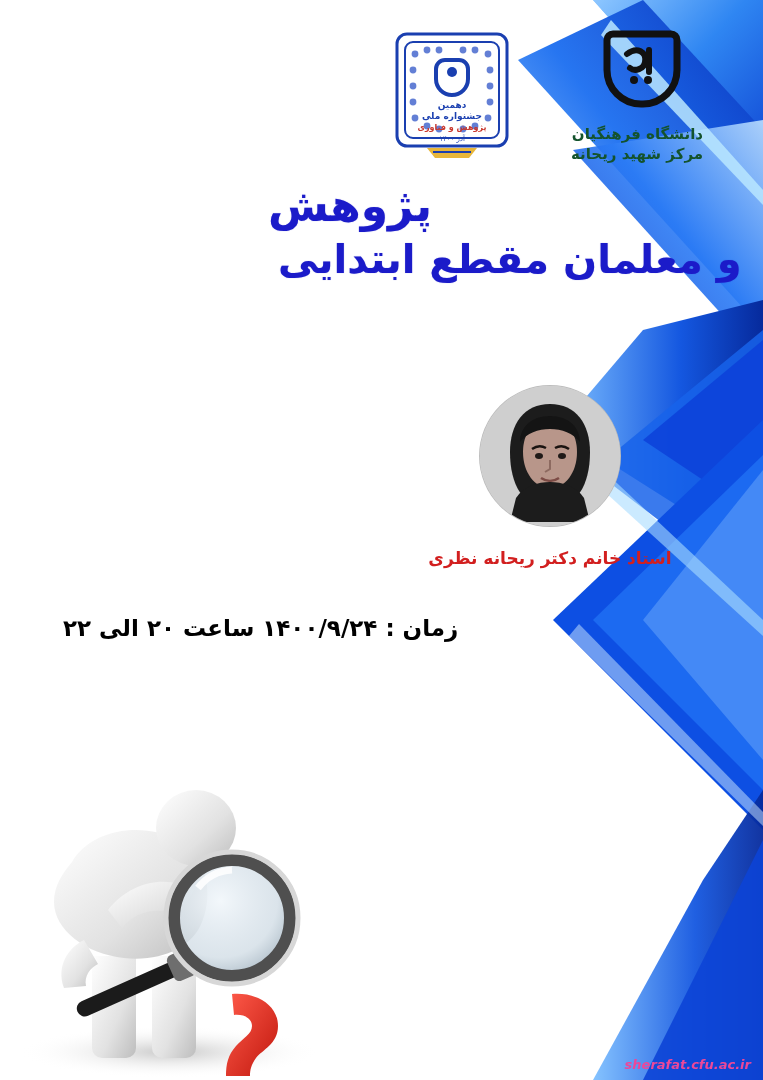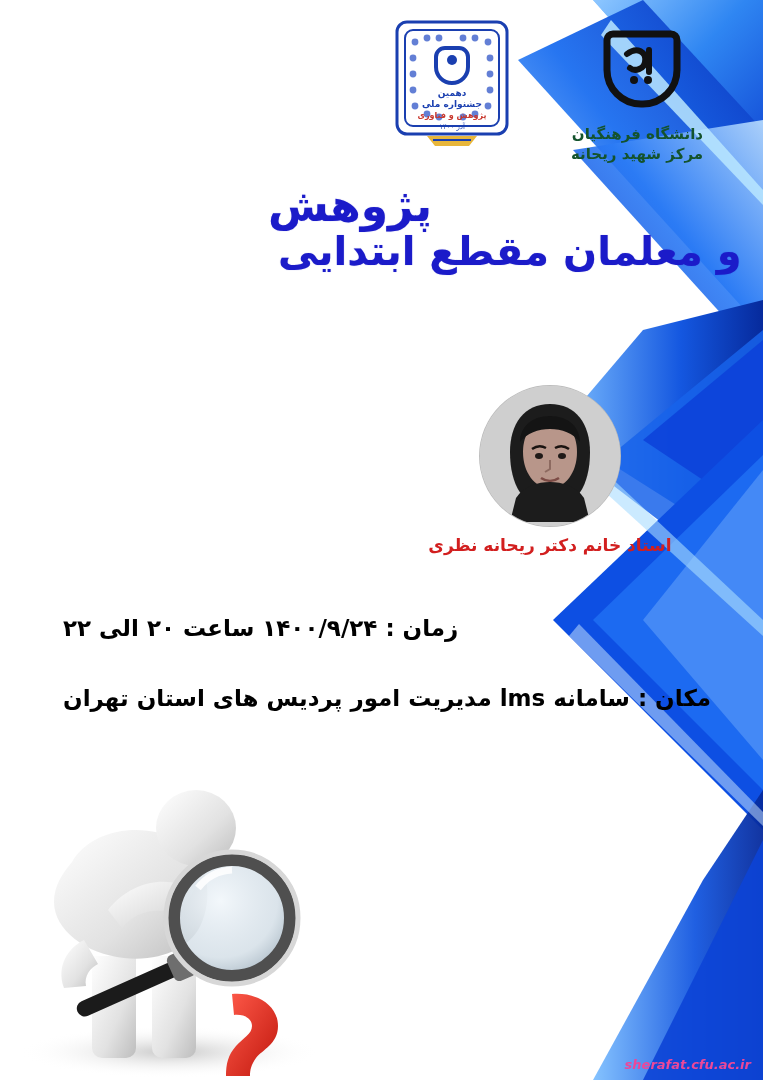--- a/index.html
+++ b/index.html
@@ -55,21 +55,21 @@
   .cfu-caption {
     font-size: 15px;
     font-weight: bold;
     color: #14532d;
     line-height: 1.35;
     white-space: nowrap;
     text-align: right;
   }
   .logo-festival {
     position: absolute;
-    top: 0;
+    top: 12px;
     left: 0px;
     width: 118px;
     height: 132px;
   }
 
   
   .title-block {
     position: absolute;
     top: 182px;
     right: 0;
@@ -89,20 +89,21 @@
     font-size: 44px;
     padding-left: 180px;
   }
   .title-2 {
     font-size: 44px;
     padding-left: 195px;
   }
   .title-3 {
     font-size: 40px;
     padding-left: 205px;
+    margin-top: 8px;
   }
 
   
   .presenter {
     position: absolute;
     top: 386px;
     right: 88px;
     width: 250px;
     text-align: center;
   }
@@ -110,21 +111,21 @@
     width: 140px;
     height: 140px;
     border-radius: 50%;
     margin: 0 auto;
     overflow: hidden;
     position: relative;
     background: #d8d8d8;
     box-shadow: 0 0 0 1px #bdbdbd;
   }
   .presenter-name {
-    margin-top: 9px;
+    margin-top: 22px;
     font-size: 17px;
     font-weight: bold;
     color: #d21f1f;
     white-space: nowrap;
   }
 
   
   .detail-time {
     position: absolute;
     top: 615px;
@@ -308,21 +309,20 @@
         <path d="M75 62 q7 -4 14 1" stroke="#1a1310" stroke-width="2.4" fill="none"></path>
         <path d="M70 74 v9 l-5 3" stroke="#8d6a60" stroke-width="2" fill="none"></path>
         <path d="M61 92 q9 6 18 0" stroke="#7d4c46" stroke-width="2.6" fill="none"></path>
         <path d="M36 112 c8 -12 22 -16 34 -16 c12 0 26 4 34 16 l6 24 h-80 z" fill="#1c1c1c"></path>
       </svg>
     </div>
     <div class="presenter-name">استاد  خانم دکتر ریحانه نظری</div>
   </div>
 
   <div class="detail-time">زمان : ۱۴۰۰/۹/۲۴ ساعت  ۲۰  الی  ۲۲</div>
-  <div class="detail-place">مکان : سامانه lms مدیریت امور پردیس های استان تهران</div>
   <div class="detail-note">به شرکت کنندگان گواهی حضور داده می شود</div>
 
   <div class="bottom-illustration">
     <svg width="386" height="338" viewBox="0 0 386 338" xmlns="http://www.w3.org/2000/svg">
       <defs>
         <linearGradient id="body" x1="0" y1="0" x2="1" y2="1">
           <stop offset="0%" stop-color="#ffffff"></stop>
           <stop offset="60%" stop-color="#e2e2e2"></stop>
           <stop offset="100%" stop-color="#bdbdbd"></stop>
         </linearGradient>

